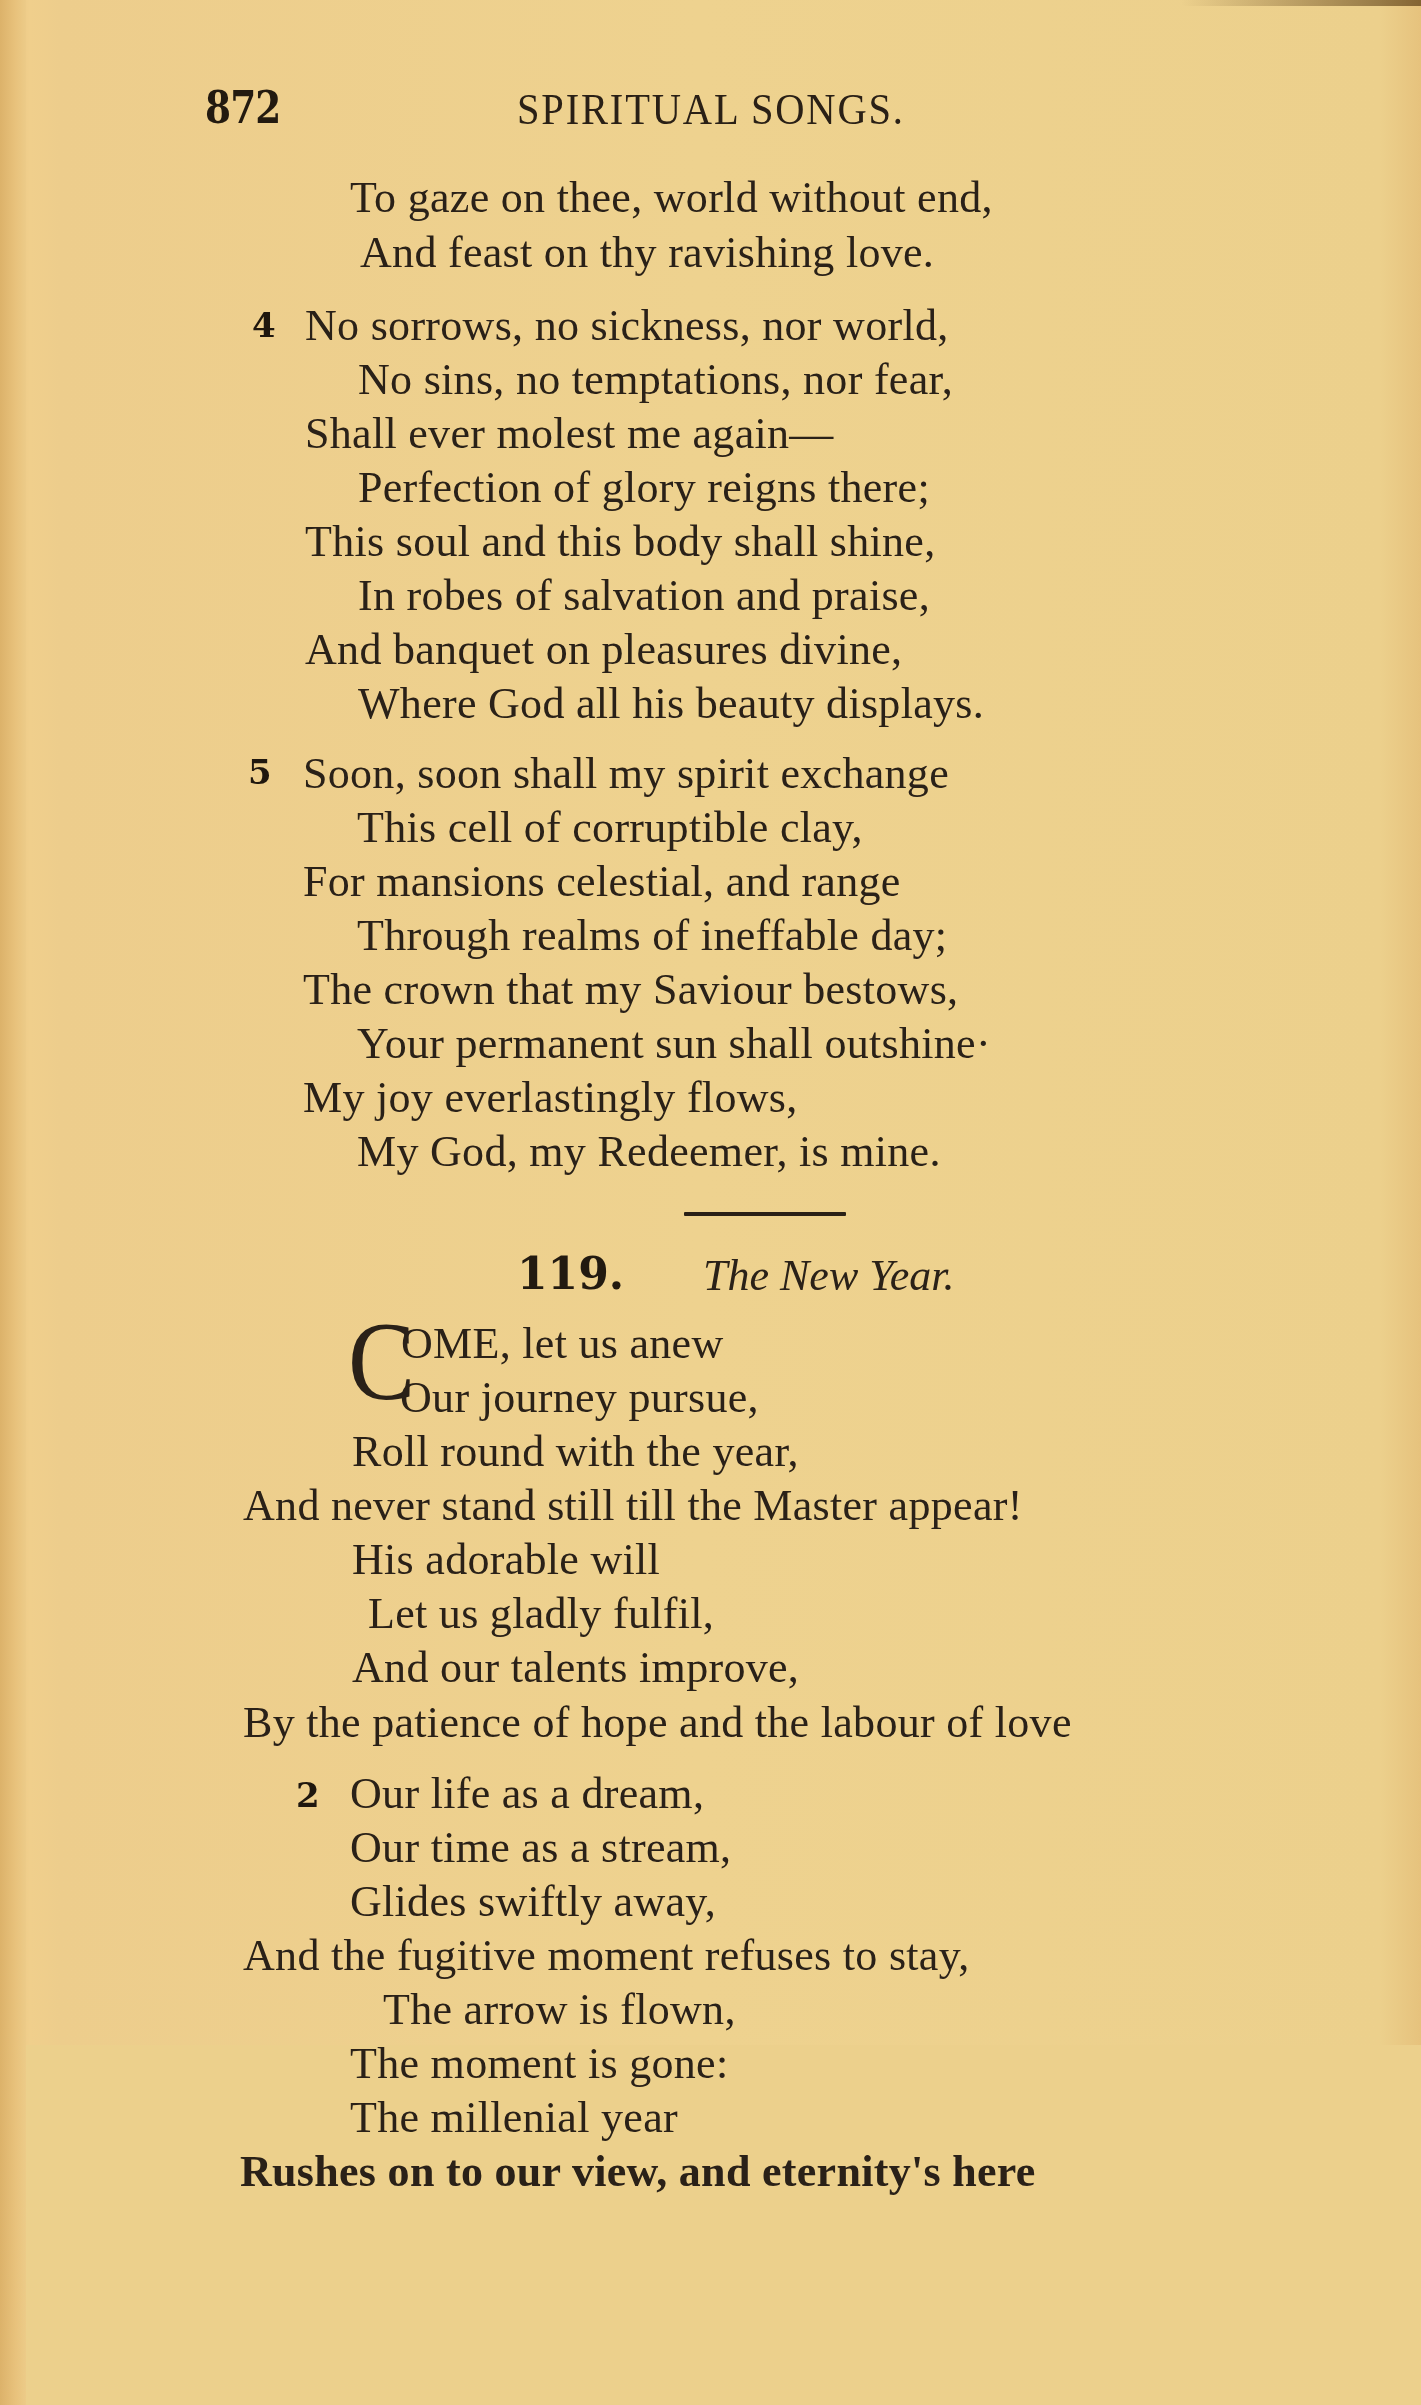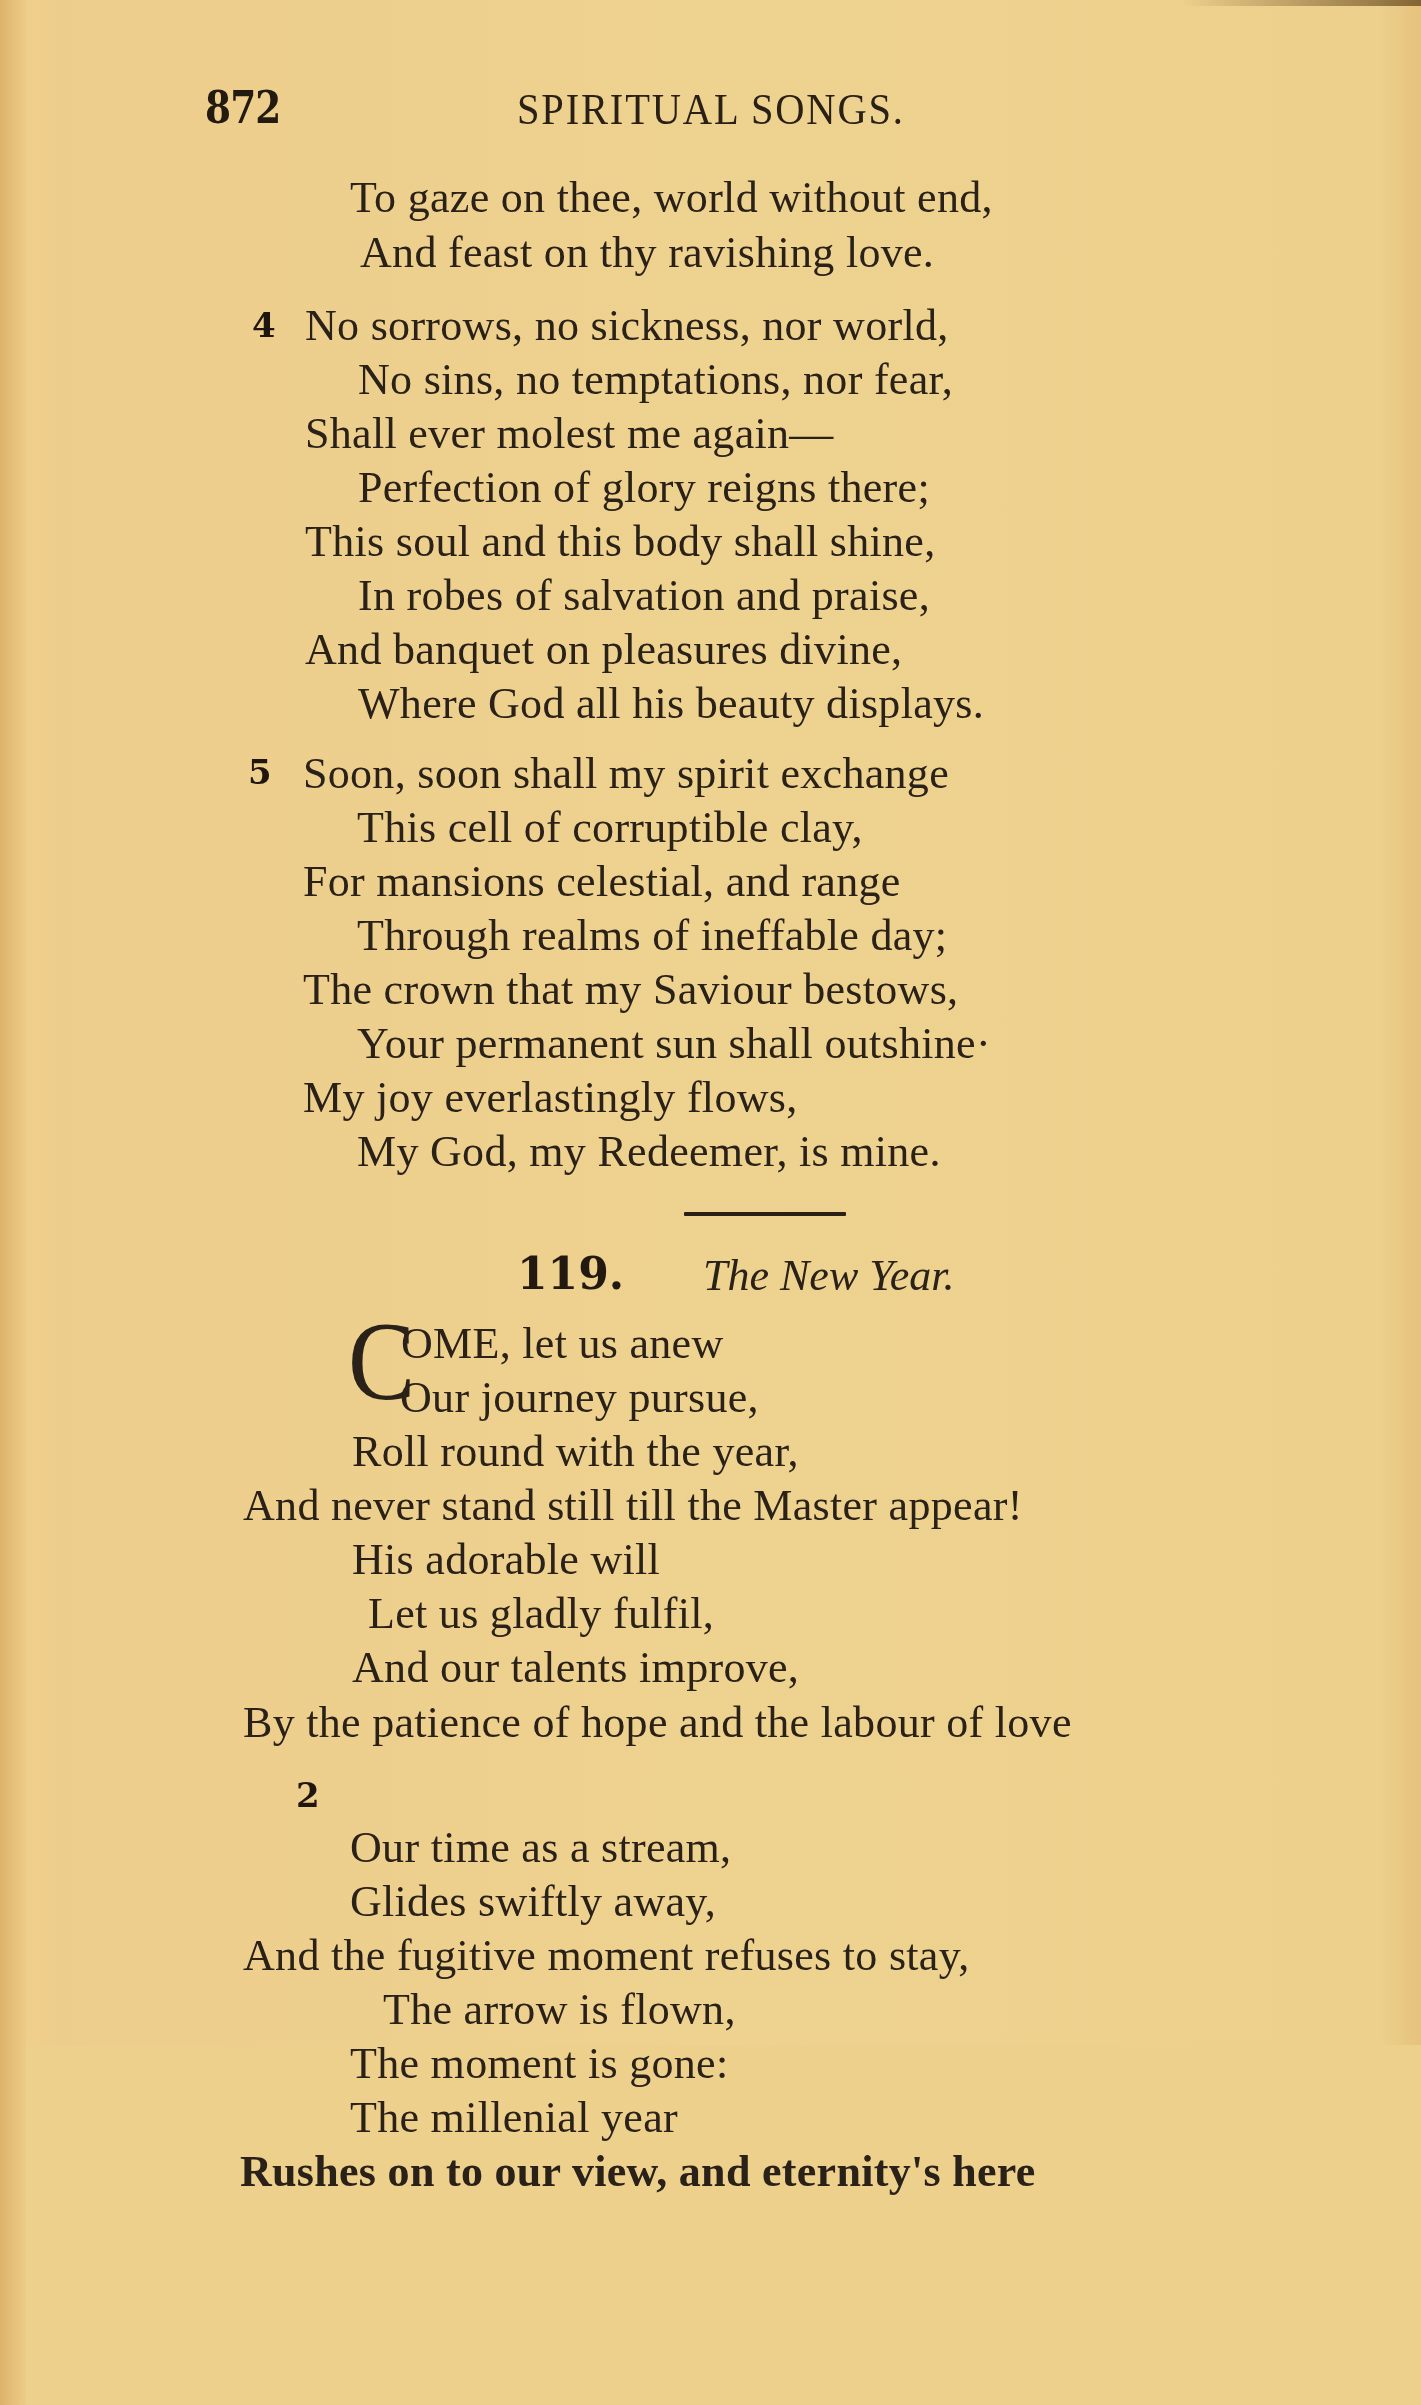--- a/index.html
+++ b/index.html
@@ -162,20 +162,21 @@
   <div class="line" style="left:401px; top:1318px;">OME, let us anew</div>
   <div class="line" style="left:400px; top:1372px;">Our journey pursue,</div>
   <div class="line" style="left:352px; top:1426px;">Roll round with the year,</div>
   <div class="line" style="left:243px; top:1480px;">And never stand still till the Master appear!</div>
   <div class="line" style="left:352px; top:1534px;">His adorable will</div>
   <div class="line" style="left:368px; top:1588px;">Let us gladly fulfil,</div>
   <div class="line" style="left:352px; top:1642px;">And our talents improve,</div>
   <div class="line" style="left:243px; top:1697px;">By the patience of hope and the labour of love</div>
 
   <span class="verse-num" style="left:296px; top:1775px;">2</span>
+  <div class="line" style="left:350px; top:1768px;">Our life as a dream,</div>
   <div class="line" style="left:350px; top:1822px;">Our time as a stream,</div>
   <div class="line" style="left:350px; top:1876px;">Glides swiftly away,</div>
   <div class="line" style="left:243px; top:1930px;">And the fugitive moment refuses to stay,</div>
   <div class="line" style="left:350px; top:1984px;margin-left:33px;">The arrow is flown,</div>
   <div class="line" style="left:350px; top:2038px;">The moment is gone:</div>
   <div class="line" style="left:350px; top:2092px;">The millenial year</div>
   <div class="line" style="left:240px; top:2146px; font-weight:bold;">Rushes on to our view, and eternity's here</div>
 </div>
 
 </body></html>

